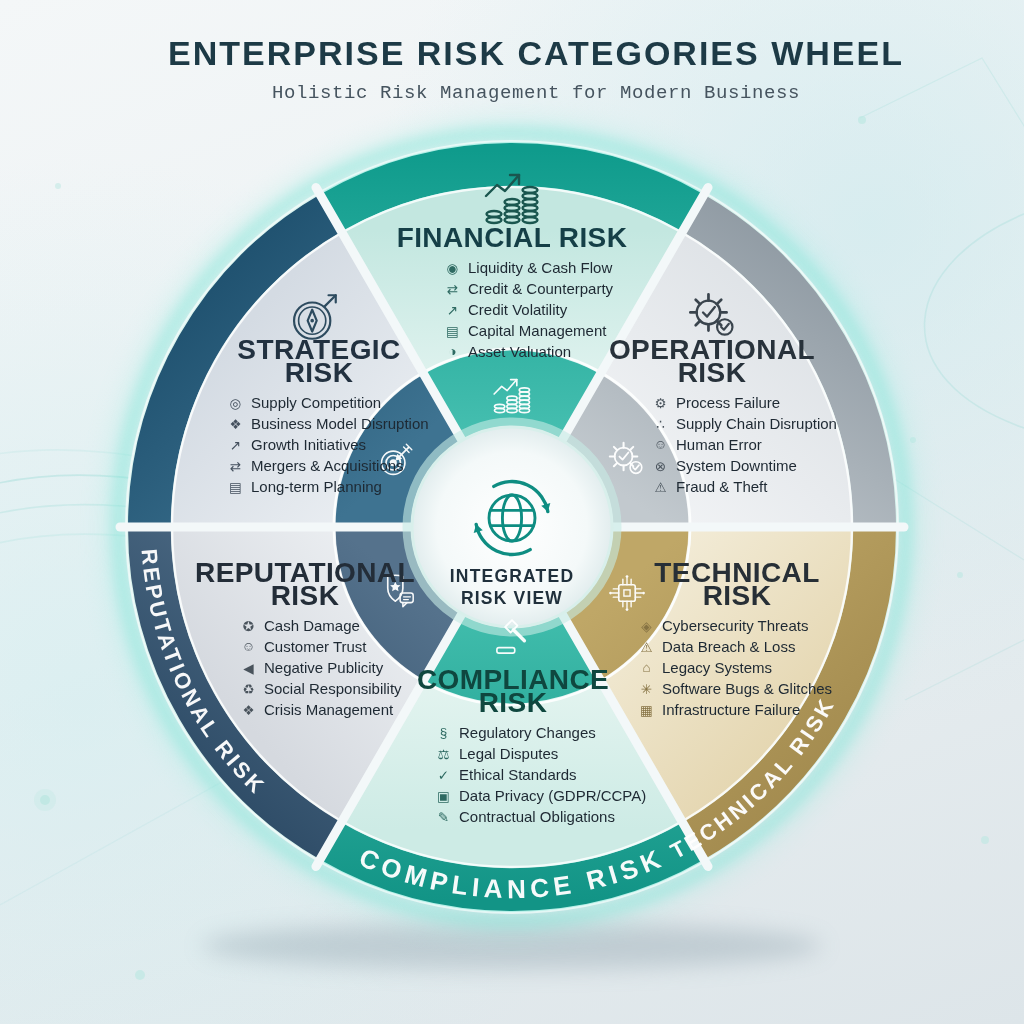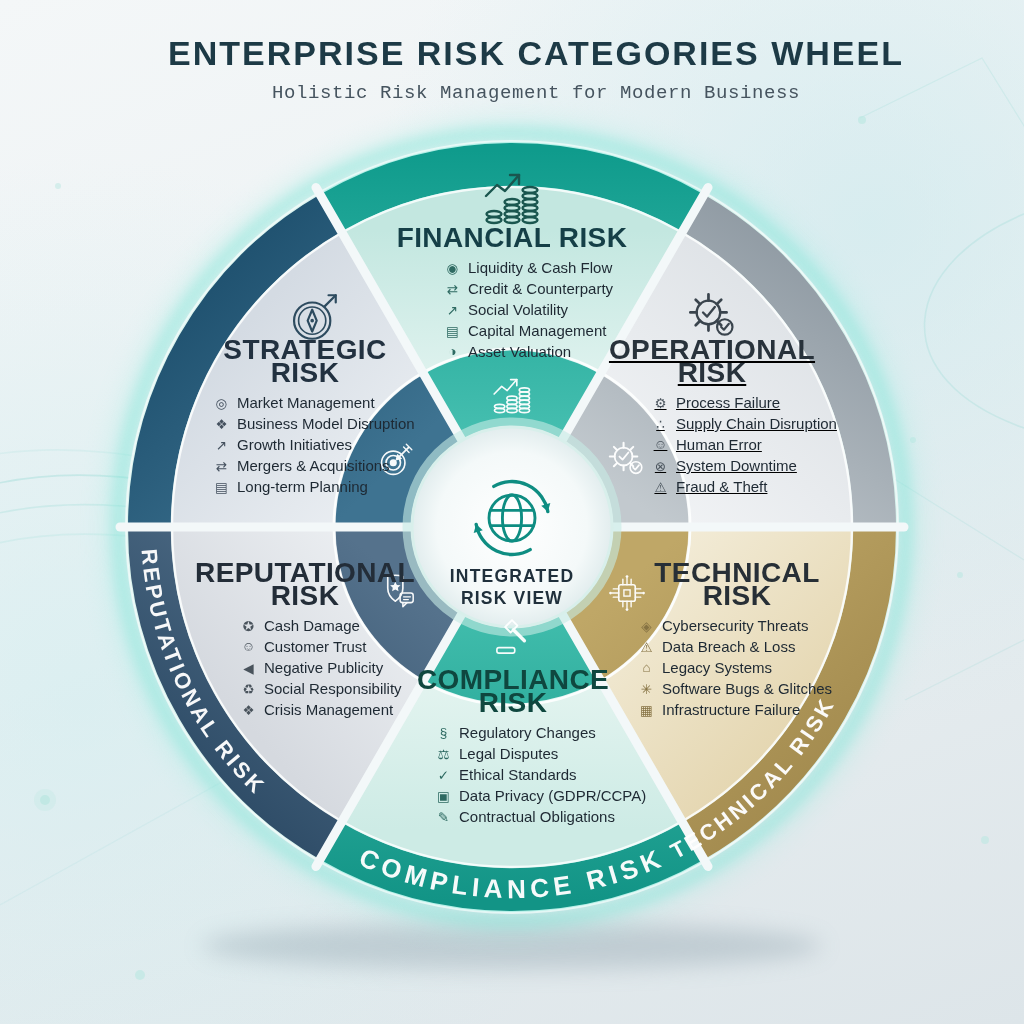--- a/index.html
+++ b/index.html
@@ -16,22 +16,22 @@
   .wheel text{font-family:"Liberation Sans",sans-serif;}
   .ring-label{fill:#ffffff;font-weight:700;font-size:26px;letter-spacing:5px;opacity:.96;}
   .ring-label-side{font-size:22px;letter-spacing:3px;}
   .center-label{fill:#20303c;font-weight:700;font-size:17.5px;letter-spacing:1.2px;text-anchor:middle;}
   .seg-content{position:absolute;z-index:2;}
   .seg-title{font-weight:700;font-size:28px;line-height:23px;letter-spacing:.4px;text-align:center;}
   .items{margin:8px 0 0;padding:0;list-style:none;}
   .item{display:flex;align-items:center;gap:7px;height:21px;font-size:15px;font-weight:500;color:#1e2933;white-space:nowrap;}
   .ic{width:17px;flex:none;text-align:center;font-size:13.5px;}
   .seg-financial{left:382px;top:226px;width:260px;}    .seg-financial .items{padding-left:62px;}   .seg-financial .seg-title{color:#153f47;}   .seg-financial .ic{color:#2e6a62;}
-  .seg-operational{left:584px;top:338px;width:256px;text-decoration:underline;}  .seg-operational .items{padding-left:68px;} .seg-operational .seg-title{color:#28323b;} .seg-operational .ic{color:#4a545d;}
-  .seg-strategic{left:185px;top:338px;width:240px;}    .seg-strategic .items{padding-left:28px;}   .seg-strategic .seg-title{color:#223140;}   .seg-strategic .ic{color:#44505e;}
+  .seg-operational{left:584px;top:338px;width:256px;}  .seg-operational .items{padding-left:68px;} .seg-operational .seg-title{color:#28323b;} .seg-operational .ic{color:#4a545d;}
+  .seg-strategic{left:199px;top:338px;width:240px;}    .seg-strategic .items{padding-left:28px;}   .seg-strategic .seg-title{color:#223140;}   .seg-strategic .ic{color:#44505e;}
   .seg-technical{left:612px;top:561px;width:250px;}    .seg-technical .items{padding-left:26px;}   .seg-technical .seg-title{color:#272f36;}   .seg-technical .ic{color:#857243;}
   .seg-reputational{left:180px;top:561px;width:250px;}.seg-reputational .items{padding-left:60px;}.seg-reputational .seg-title{color:#232d38;}.seg-reputational .ic{color:#49535c;}
   .seg-compliance{left:389px;top:668px;width:248px;}   .seg-compliance .items{padding-left:46px;}  .seg-compliance .seg-title{color:#0f473f;}  .seg-compliance .ic{color:#2e6a62;}
 </style>
 </head>
 <body>
 
 <div class="stage">
 
   <svg class="bg-svg" viewBox="0 0 1024 1024" aria-hidden="true">
@@ -306,21 +306,21 @@
       <li class="item">
           <span class="ic">◉</span>
           <span>Liquidity &amp; Cash Flow</span>
         </li>
       <li class="item">
           <span class="ic">⇄</span>
           <span>Credit &amp; Counterparty</span>
         </li>
       <li class="item">
           <span class="ic">↗</span>
-          <span>Social Volatility</span>
+          <span>Credit Volatility</span>
         </li>
       <li class="item">
           <span class="ic">▤</span>
           <span>Capital Management</span>
         </li>
       <li class="item">
           <span class="ic">◑</span>
           <span>Asset Valuation</span>
         </li>
     </ul>
@@ -356,21 +356,21 @@
   </div>
 
   <div class="seg-content seg-strategic">
     <div class="seg-title">
       <div>STRATEGIC</div>
       <div>RISK</div>
     </div>
     <ul class="items">
       <li class="item">
           <span class="ic">◎</span>
-          <span>Market Management</span>
+          <span>Supply Competition</span>
         </li>
       <li class="item">
           <span class="ic">❖</span>
           <span>Business Model Disruption</span>
         </li>
       <li class="item">
           <span class="ic">↗</span>
           <span>Growth Initiatives</span>
         </li>
       <li class="item">

